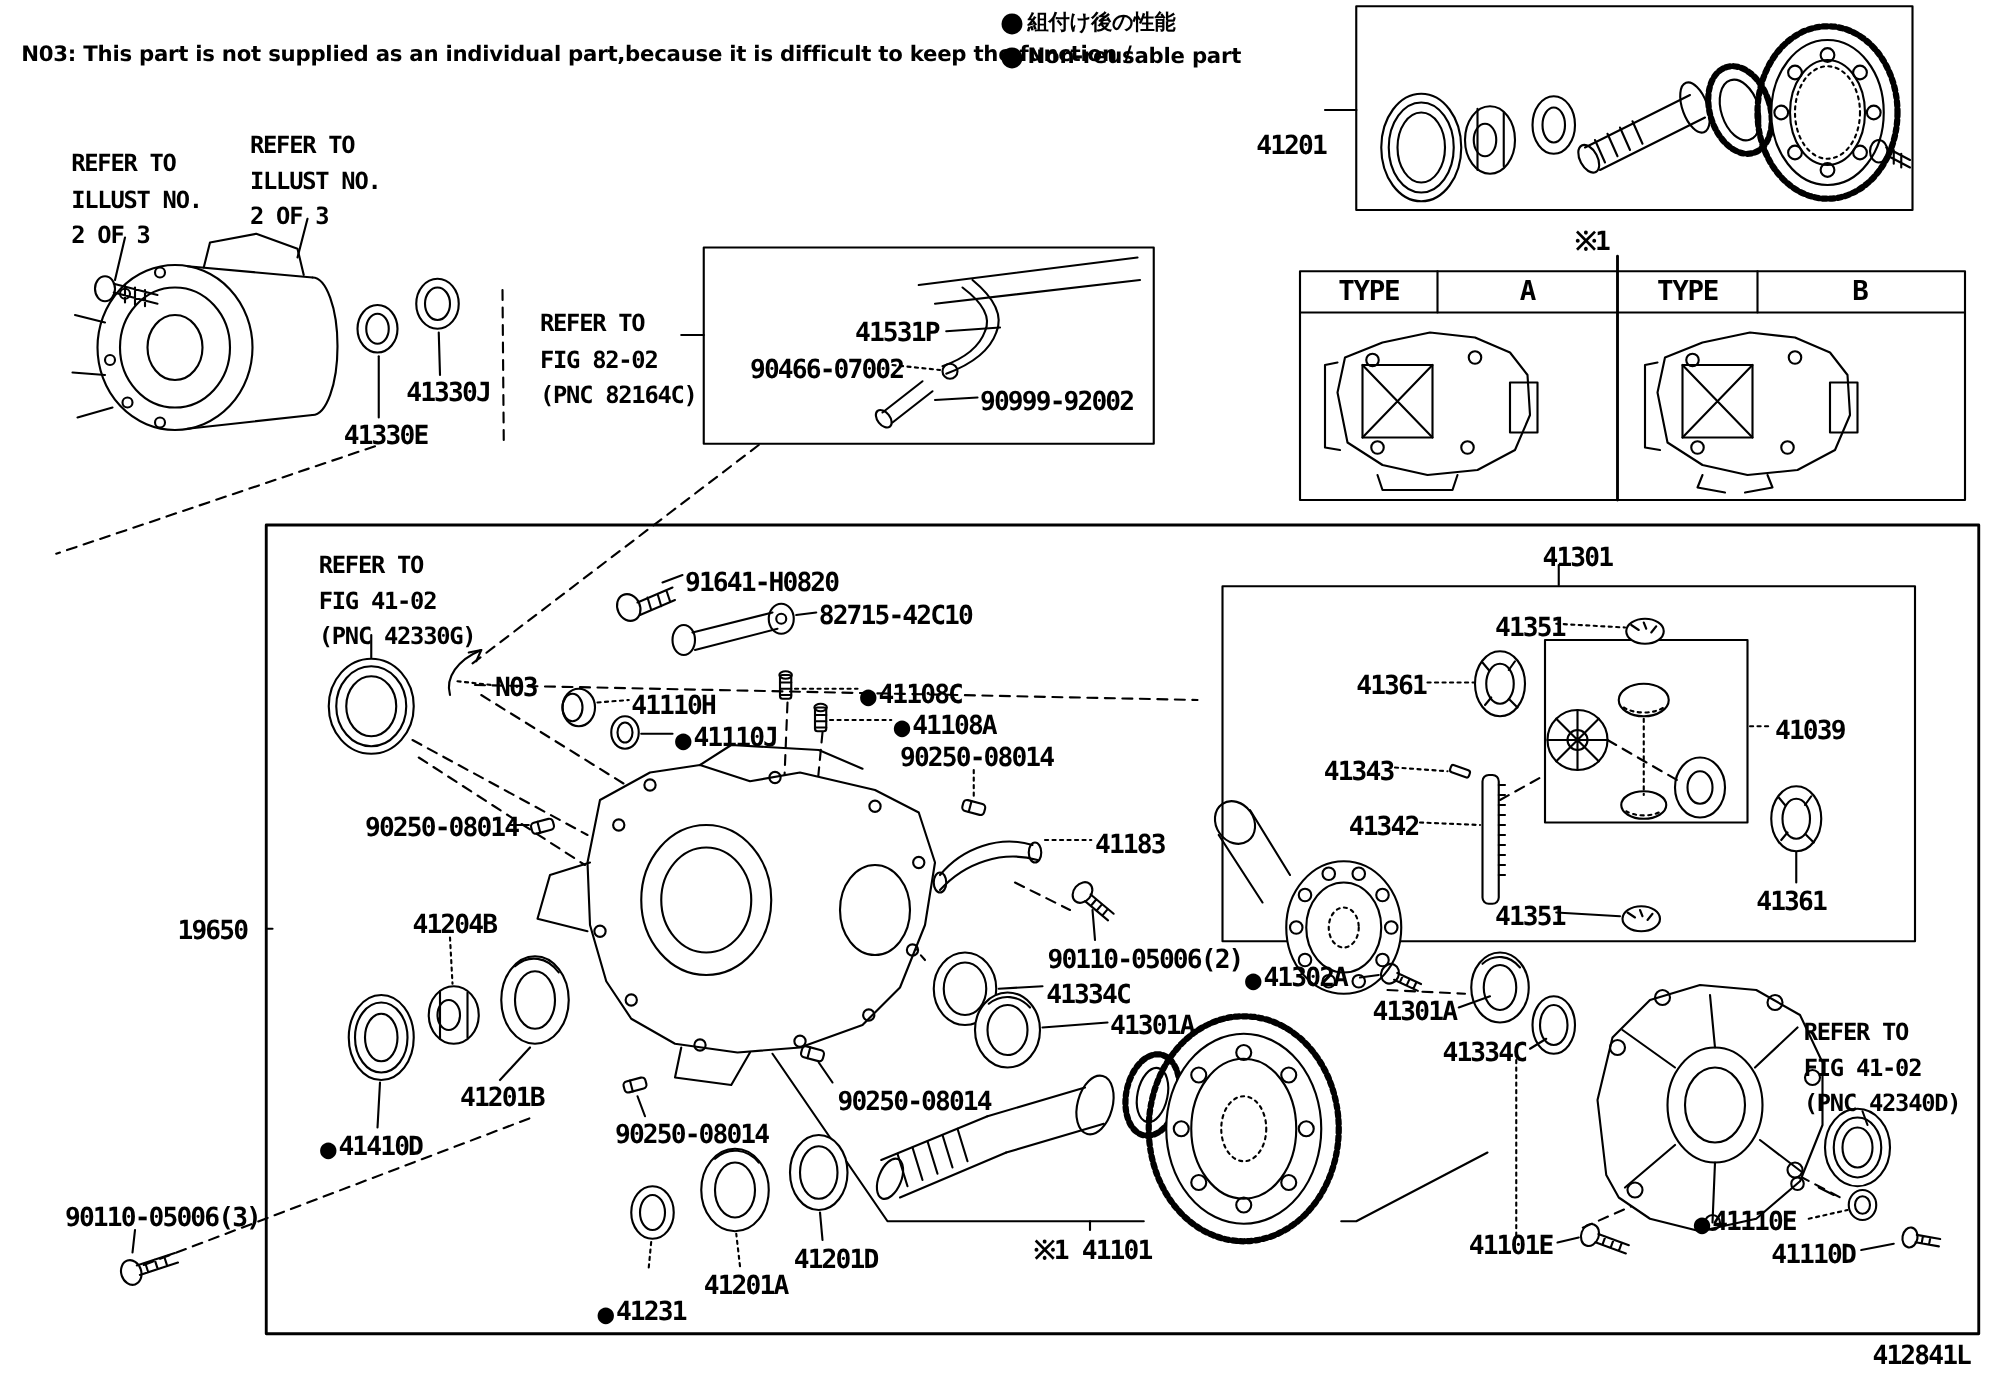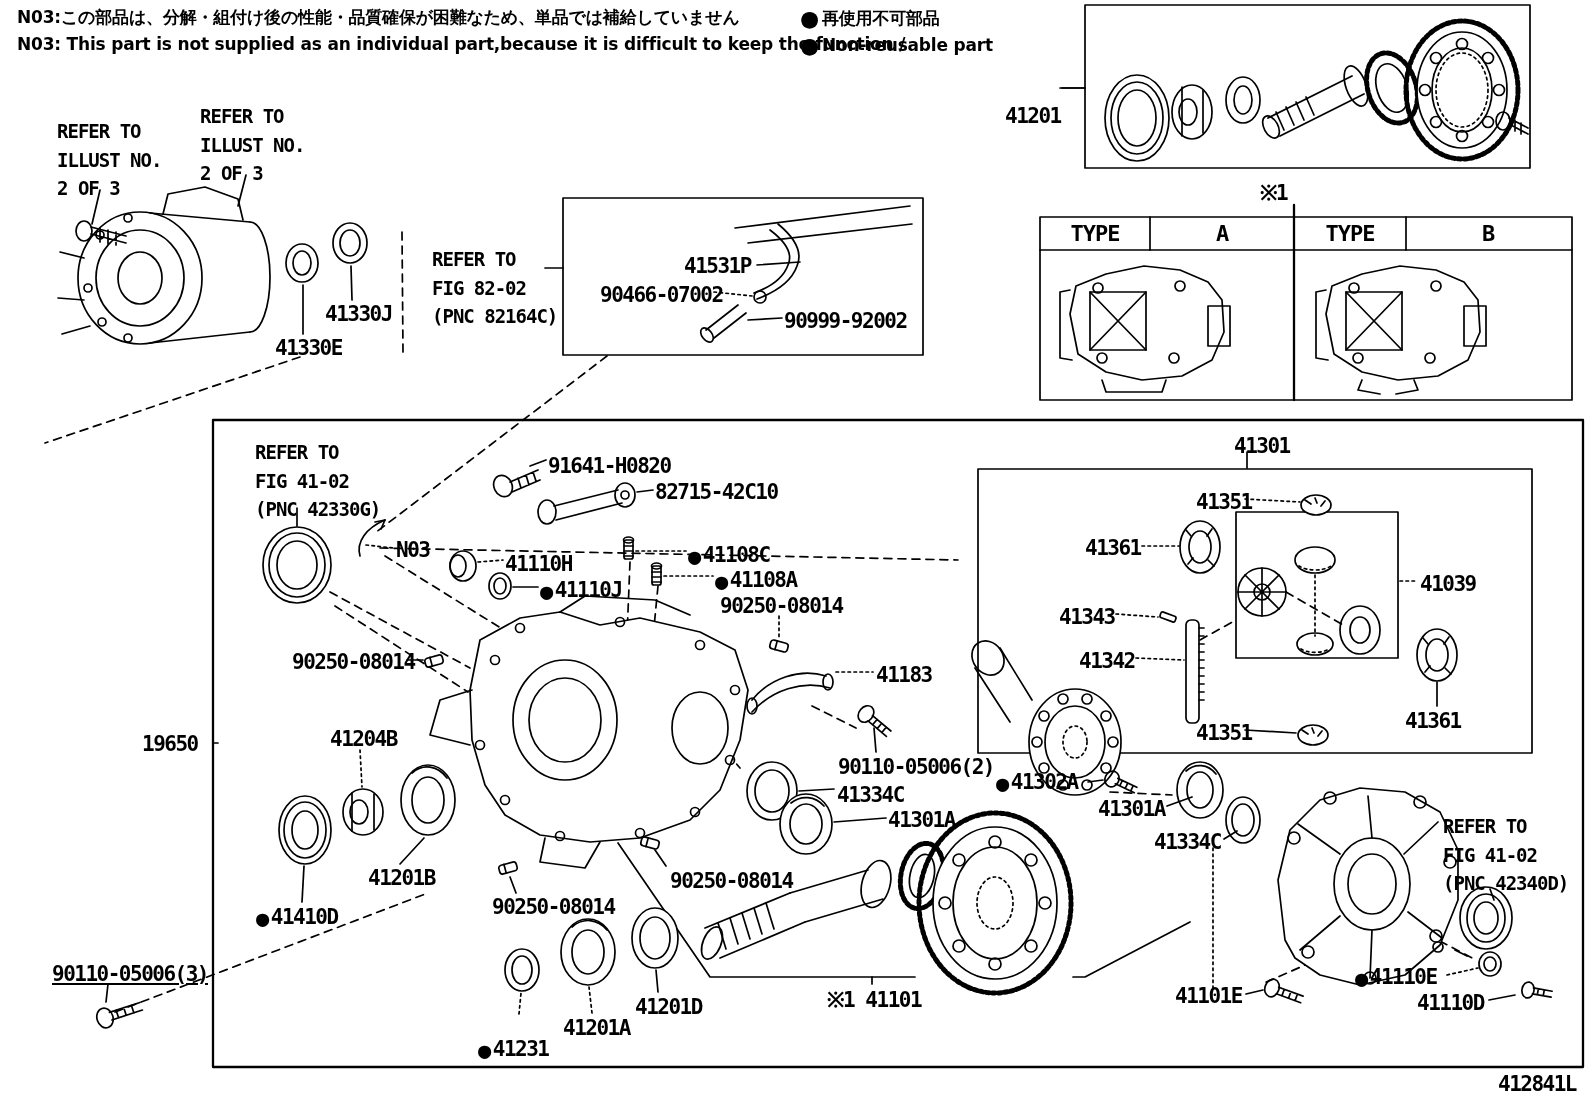--- a/index.html
+++ b/index.html
@@ -491,22 +491,21 @@
     </g>
   </g>
 
   <g class="ln">
     <line x1="218" y1="743" x2="213" y2="743"></line>
     <line x1="1060" y1="88" x2="1085" y2="88"></line>
   </g>
 </svg>
 
 <div id="labels-layer">
-      <div class="lbl note" style="left: 17px; top: 6px;"><span>N03:この部品は、分解・組付け後の性能・品質確保が困難なため、単品では補給していません</span></div>
-      <div class="lbl note" style="left: 800px; top: 6px;"><span class="blt">●</span><span>再使用不可部品</span></div>
+      <div class="lbl note" style="left: 800px; top: 6px;"><span class="blt">●</span><span>組付け後の性能</span></div>
       <div class="lbl note" style="left: 17px; top: 34px;"><span>N03: This part is not supplied as an individual part,because it is difficult to keep the function /</span></div>
       <div class="lbl note" style="left: 800px; top: 33px;"><span class="blt">●</span><span>Non-reusable part</span></div>
       <div class="lbl ref" style="left: 57px; top: 117px;"><span>REFER TO
 ILLUST NO.
 2 OF 3</span></div>
       <div class="lbl ref" style="left: 200px; top: 102px;"><span>REFER TO
 ILLUST NO.
 2 OF 3</span></div>
       <div class="lbl pn" style="left: 325px; top: 302px;"><span>41330J</span></div>
       <div class="lbl pn" style="left: 275px; top: 336px;"><span>41330E</span></div>
@@ -551,21 +550,21 @@
       <div class="lbl pn" style="left: 996px; top: 770px;"><span class="blt">●</span><span>41302A</span></div>
       <div class="lbl pn" style="left: 1098px; top: 797px;"><span>41301A</span></div>
       <div class="lbl pn" style="left: 1154px; top: 830px;"><span>41334C</span></div>
       <div class="lbl ref" style="left: 1443px; top: 812px;"><span>REFER TO
 FIG 41-02
 (PNC 42340D)</span></div>
       <div class="lbl pn" style="left: 368px; top: 866px;"><span>41201B</span></div>
       <div class="lbl pn" style="left: 670px; top: 869px;"><span>90250-08014</span></div>
       <div class="lbl pn" style="left: 492px; top: 895px;"><span>90250-08014</span></div>
       <div class="lbl pn" style="left: 256px; top: 905px;"><span class="blt">●</span><span>41410D</span></div>
-      <div class="lbl pn" style="left: 52px; top: 962px; text-decoration: underline;"><span>90110-05006(3)</span></div>
+      <div class="lbl pn" style="left: 52px; top: 962px;"><span>90110-05006(3)</span></div>
       <div class="lbl pn" style="left: 635px; top: 995px;"><span>41201D</span></div>
       <div class="lbl pn" style="left: 827px; top: 985px;"><span>※1 41101</span></div>
       <div class="lbl pn" style="left: 478px; top: 1018px; margin-top: 19px;"><span class="blt">●</span><span>41231</span></div>
       <div class="lbl pn" style="left: 563px; top: 1016px;"><span>41201A</span></div>
       <div class="lbl pn" style="left: 1175px; top: 984px; text-align: center;"><span>41101E</span></div>
       <div class="lbl pn" style="left: 1355px; top: 965px; text-align: right;"><span class="blt">●</span><span>41110E</span></div>
       <div class="lbl pn" style="left: 1417px; top: 991px;"><span>41110D</span></div>
       <div class="lbl pn" style="left: 1498px; top: 1072px;"><span>412841L</span></div>
     </div>
 </div>

